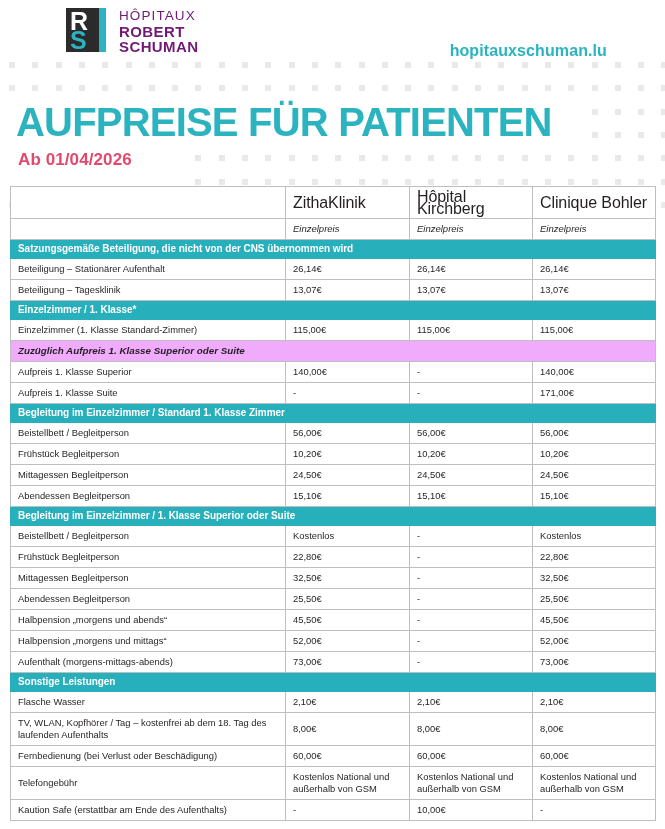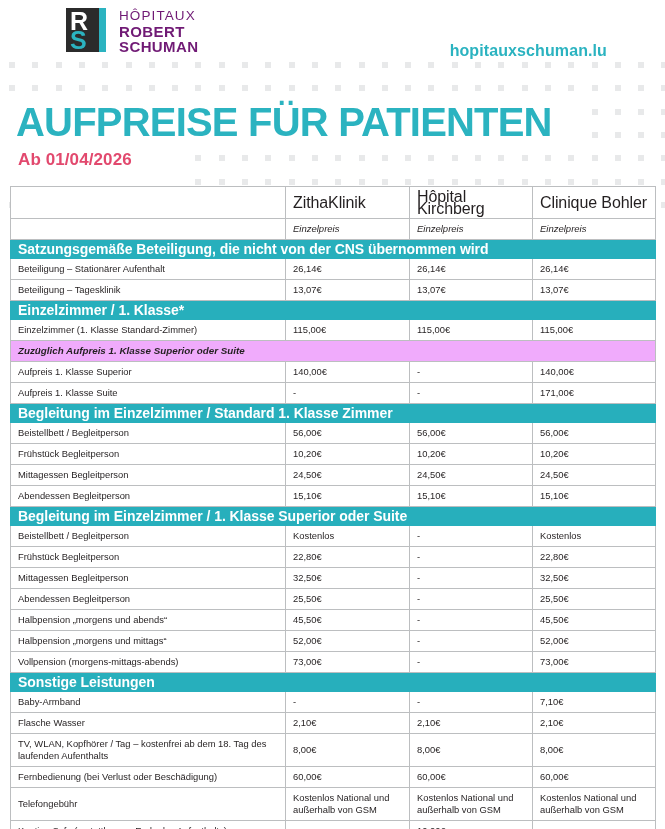--- a/index.html
+++ b/index.html
@@ -173,21 +173,21 @@
     font-style: italic;
     font-size: 9.5px;
   }
   td.blank-head { border-left: 1px solid #bcbec0; }
 
   
   tr.section td {
     background: #27afbc;
     color: #ffffff;
     font-weight: bold;
-    font-size: 14px;
+    font-size: 10px;
     letter-spacing: -0.05px;
     height: 17px;
     padding-top: 3px;
     padding-bottom: 3px;
     border-color: #27afbc;
   }
   
   tr.subsection td {
     background: #f0abfc;
     color: #231f20;
@@ -487,33 +487,27 @@
           <td class="val">-</td>
           <td class="val">45,50€</td>
         </tr>
         <tr class="data">
           <td class="lbl">Halbpension „morgens und mittags“</td>
           <td class="val">52,00€</td>
           <td class="val">-</td>
           <td class="val">52,00€</td>
         </tr>
         <tr class="data">
-          <td class="lbl">Vollpension (morgens-mittags-abends)</td>
+          <td class="lbl">Aufenthalt (morgens-mittags-abends)</td>
           <td class="val">73,00€</td>
           <td class="val">-</td>
           <td class="val">73,00€</td>
         </tr>
         <tr class="section">
           <td colspan="4">Sonstige Leistungen</td>
-        </tr>
-        <tr class="data">
-          <td class="lbl">Baby-Armband</td>
-          <td class="val">-</td>
-          <td class="val">-</td>
-          <td class="val">7,10€</td>
         </tr>
         <tr class="data">
           <td class="lbl">Flasche Wasser</td>
           <td class="val">2,10€</td>
           <td class="val">2,10€</td>
           <td class="val">2,10€</td>
         </tr>
         <tr class="data tall">
           <td class="lbl">TV, WLAN, Kopfhörer / Tag – kostenfrei ab dem 18. Tag des laufenden Aufenthalts</td>
           <td class="val">8,00€</td>

